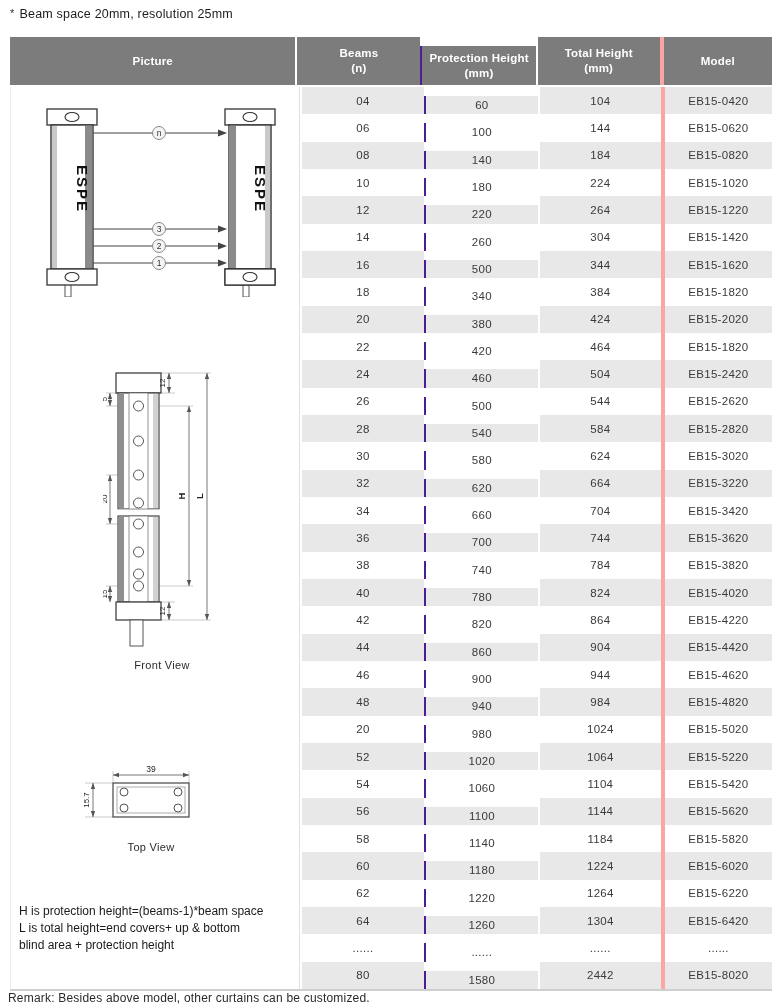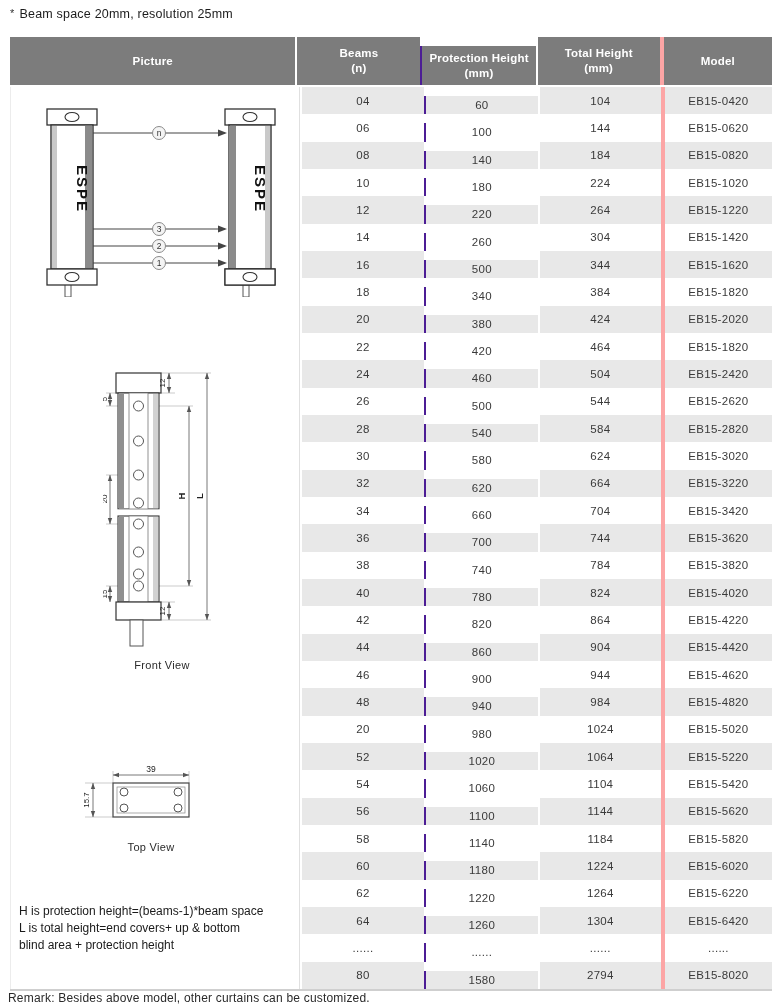--- a/index.html
+++ b/index.html
@@ -440,21 +440,21 @@
           </div>
           <div class="trow white">
             <div class="tcell c1">......</div>
             <div class="tcell c2">......</div>
             <div class="tcell c3">......</div>
             <div class="tcell c4">......</div>
           </div>
           <div class="trow gray">
             <div class="tcell c1">80</div>
             <div class="tcell c2">1580</div>
-            <div class="tcell c3">2794</div>
+            <div class="tcell c3">2442</div>
             <div class="tcell c4">EB15-8020</div>
           </div>
         </div>
 
     </div>
   </div>
 
   <div class="remark">Remark: Besides above model, other curtains can be customized.</div>
 
 </div>

